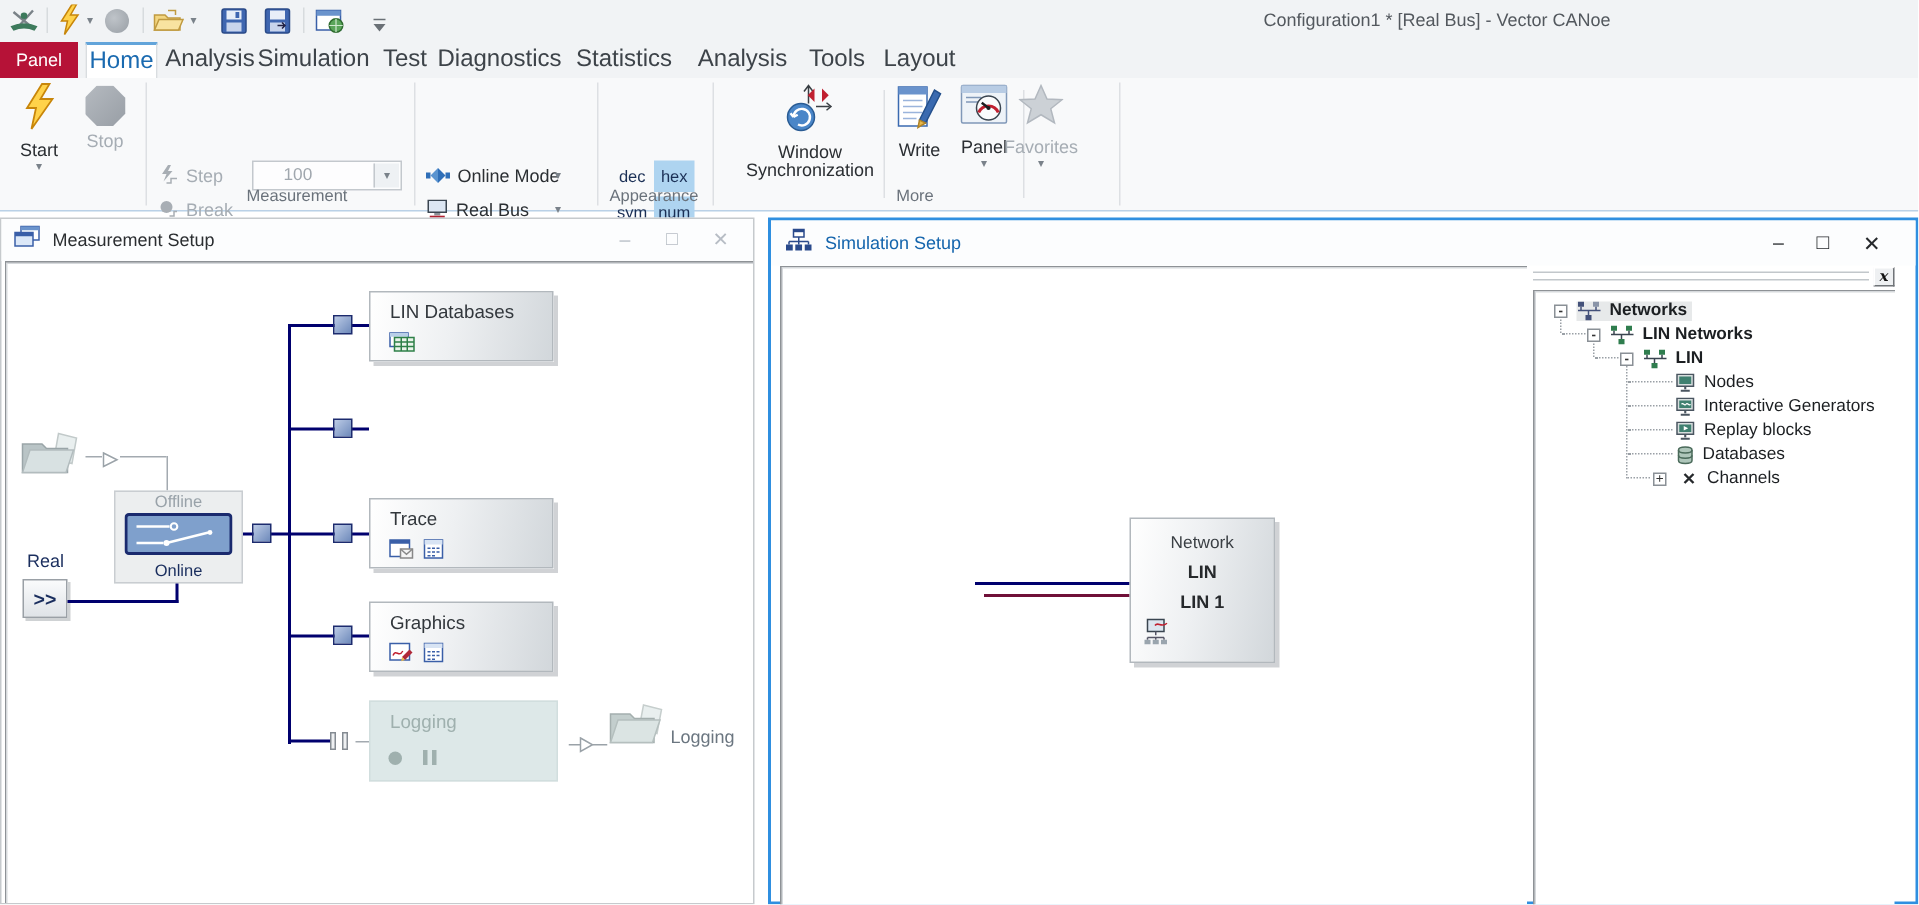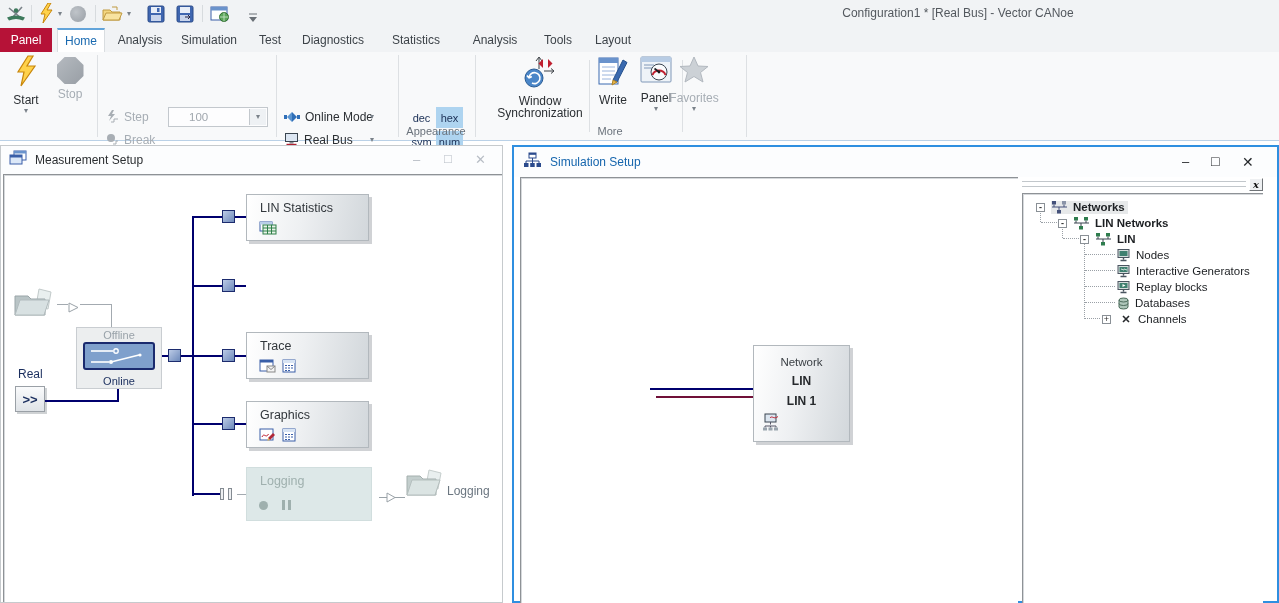--- a/index.html
+++ b/index.html
@@ -12,21 +12,21 @@
   .abs { position:absolute; }
   
   .titlebar { position:absolute; left:0; top:0; width:1279px; height:28px; background:#f1f3f5; }
   .qsep { position:absolute; top:5px; width:1px; height:17px; background:#d7dbde; }
   .apptitle { position:absolute; left:758px; top:6px; width:400px; text-align:center;
     font-size:12px; color:#53585e; }
   .tabrow { position:absolute; left:0; top:28px; width:1279px; height:24px; background:#f1f3f5; }
   .filetab { position:absolute; left:0; top:0; width:52px; height:24px; background:#b61237;
     color:#fff; font-size:12px; display:flex; align-items:center; justify-content:center; }
   .tab { position:absolute; top:0; height:24px; display:flex; align-items:center;
-    justify-content:center; font-size:12px; color:#3d4349; }
+    justify-content:center; font-size:16px; color:#3d4349; }
   .tab.sel { background:#fff; border:1px solid #d9dde0; border-top:2px solid #62a4da;
     border-bottom:none; color:#1a6ab0; }
   
   .ribbon { position:absolute; left:0; top:52px; width:1279px; height:89px; background:#f8f9fa;
     border-bottom:1px solid #bad1e7; }
   .vsep { position:absolute; top:3px; height:82px; width:1px; background:#dde0e3; }
   .grplabel { position:absolute; top:73px; font-size:11px; color:#6a727b; text-align:center; }
   .bigbtn { position:absolute; top:3px; display:flex; flex-direction:column; align-items:center;
     font-size:12px; color:#2b2f33; }
   .bigbtn .cap { margin-top:3px; }
@@ -243,20 +243,21 @@
     </div>
     <span class="abs caret" style="left:370px;top:84px">▾</span>
     <div class="smallrow" style="left:284px;top:103px">
       <svg width="16" height="11" viewBox="0 0 16 11">
         <rect x="1" y="2" width="14" height="5.5" rx="2" fill="#b5283a" stroke="#7a1020"></rect>
         <rect x="3" y="8" width="2" height="1.6" fill="#3a3f44"></rect>
         <rect x="11" y="8" width="2" height="1.6" fill="#3a3f44"></rect>
       </svg>
       <span>Standalone Mode</span>
     </div>
+    <div class="grplabel" style="left:0;width:396px">Measurement</div>
     <span class="vsep" style="left:398px"></span>
 
     <div class="appcell" style="left:408px;top:55px">dec</div>
     <div class="appcell on" style="left:436px;top:55px">hex</div>
     <div class="appcell" style="left:408px;top:79px">sym</div>
     <div class="appcell on" style="left:436px;top:79px">num</div>
     <div class="grplabel" style="left:398px;width:76px">Appearance</div>
     <span class="vsep" style="left:475px"></span>
 
     <div class="bigbtn" style="left:495px;width:90px">
@@ -375,21 +376,21 @@
     <div class="nline" style="left:191px;top:347px;width:29px;height:2px"></div>
     <div class="gline" style="left:236px;top:348px;width:9px;height:1px"></div>
     <div class="conn" style="left:221px;top:64px"></div>
     <div class="conn" style="left:221px;top:133px"></div>
     <div class="conn" style="left:221px;top:203px"></div>
     <div class="conn" style="left:221px;top:271px"></div>
     <div class="bar" style="left:219px;top:342px"></div>
     <div class="bar" style="left:227px;top:342px"></div>
 
     <div class="mblock" style="top:48px">
-      <div class="lbl">LIN Statistics</div>
+      <div class="lbl">LIN Databases</div>
       <div class="ic">
           <svg width="18" height="14" viewBox="0 0 18 14">
         <rect x="1" y="1" width="12" height="9" fill="#fff" stroke="#3a5fa8"></rect>
         <rect x="1" y="1" width="12" height="2.5" fill="#b9cfe8"></rect>
         <rect x="4" y="4" width="13" height="9" fill="#eaf4ea" stroke="#2e8048"></rect>
         <path d="M4 7 H17 M4 10 H17 M8.5 4 V13 M12.5 4 V13" stroke="#2e8048"></path>
       </svg>
         </div>
     </div>
     <div class="mblock" style="top:186px">

